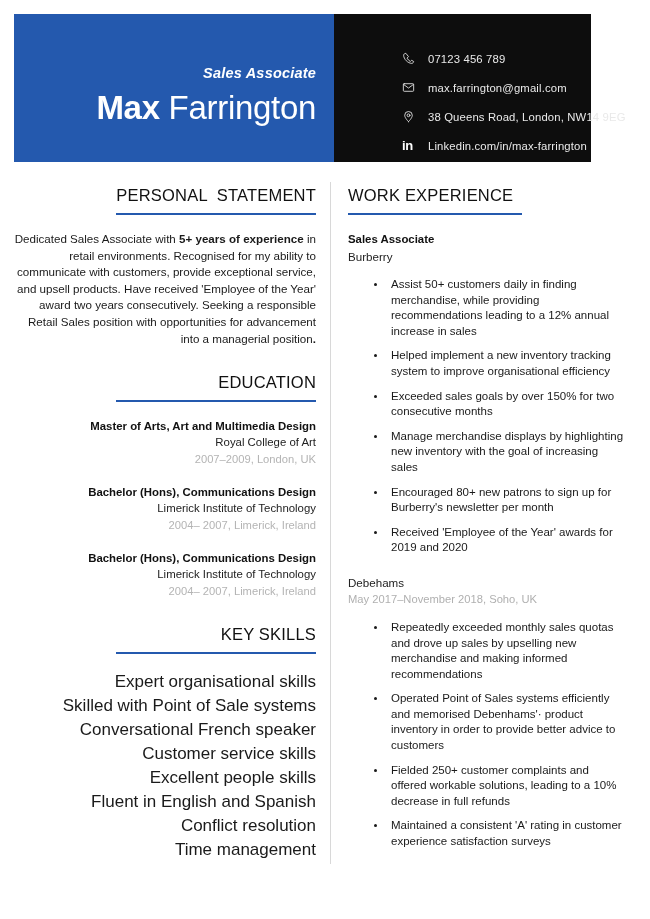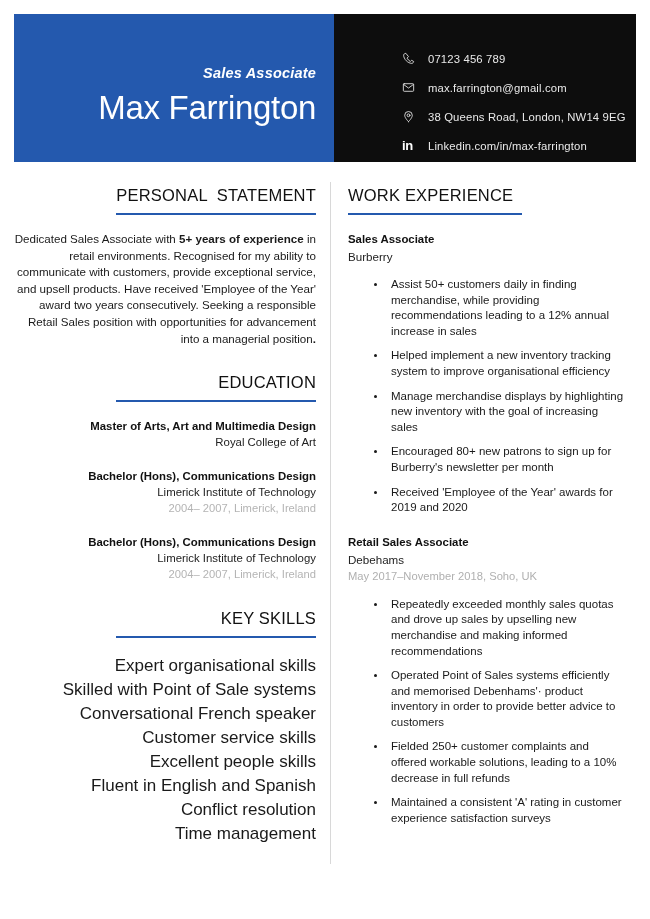--- a/index.html
+++ b/index.html
@@ -52,25 +52,25 @@
   .name-line {
     position: absolute;
     right: 18px;
     top: 74px;
     color: #ffffff;
     font-size: 33px;
     line-height: 40px;
     letter-spacing: -0.3px;
     white-space: nowrap;
   }
-  .name-first { font-weight: 400; }
+  .name-first { font-weight: 700; }
   .name-last  { font-weight: 400; }
 
   .header-right {
-    width: 302px;
+    width: 257px;
     background: #0d0d0d;
     box-sizing: border-box;
     padding: 30px 16px 0 20px;
   }
   .contact-row {
     display: flex;
     align-items: center;
     height: 29px;
     color: #e9e9e9;
     font-size: 11.3px;
@@ -284,20 +284,21 @@
 
     <div class="section">
       <h2 class="sec-head">EDUCATION</h2>
       <div class="left-rule-wrap">
         <div class="sec-rule"></div>
       </div>
 
       <div class="edu-item">
         <div class="edu-degree">Master of Arts, Art and Multimedia Design</div>
         <div class="edu-school">Royal College of Art</div>
+        <div class="edu-dates">2007–2009, London, UK</div>
       </div>
       <div class="edu-item">
         <div class="edu-degree">Bachelor (Hons), Communications Design</div>
         <div class="edu-school">Limerick Institute of Technology</div>
         <div class="edu-dates">2004– 2007, Limerick, Ireland</div>
       </div>
       <div class="edu-item">
         <div class="edu-degree">Bachelor (Hons), Communications Design</div>
         <div class="edu-school">Limerick Institute of Technology</div>
         <div class="edu-dates">2004– 2007, Limerick, Ireland</div>
@@ -328,28 +329,28 @@
       <div class="right-rule-wrap">
         <div class="sec-rule"></div>
       </div>
 
       <div class="job">
         <div class="job-title">Sales Associate</div>
         <div class="job-company">Burberry</div>
         <ul class="bullets">
           <li>Assist 50+ customers daily in finding merchandise, while providing recommendations leading to a 12% annual increase in sales</li>
           <li>Helped implement a new inventory tracking system to improve organisational efficiency</li>
+          <li>Exceeded sales goals by over 150% for two consecutive months</li>
           <li>Manage merchandise displays by highlighting new inventory with the goal of increasing sales</li>
           <li>Encouraged 80+ new patrons to sign up for Burberry's newsletter per month</li>
           <li>Received 'Employee of the Year' awards for 2019 and 2020</li>
         </ul>
       </div>
 
       <div class="job">
-        <div class="job-title">Retail Sales Associate</div>
         <div class="job-company">Debehams</div>
         <div class="job-dates">May 2017–November 2018, Soho, UK</div>
         <ul class="bullets">
           <li>Repeatedly exceeded monthly sales quotas and drove up sales by upselling new merchandise and making informed recommendations</li>
           <li>Operated Point of Sales systems efficiently and memorised Debenhams'· product inventory in order to provide better advice to customers</li>
           <li>Fielded 250+ customer complaints and offered workable solutions, leading to a 10% decrease in full refunds</li>
           <li>Maintained a consistent 'A' rating in customer experience satisfaction surveys</li>
         </ul>
       </div>
 

